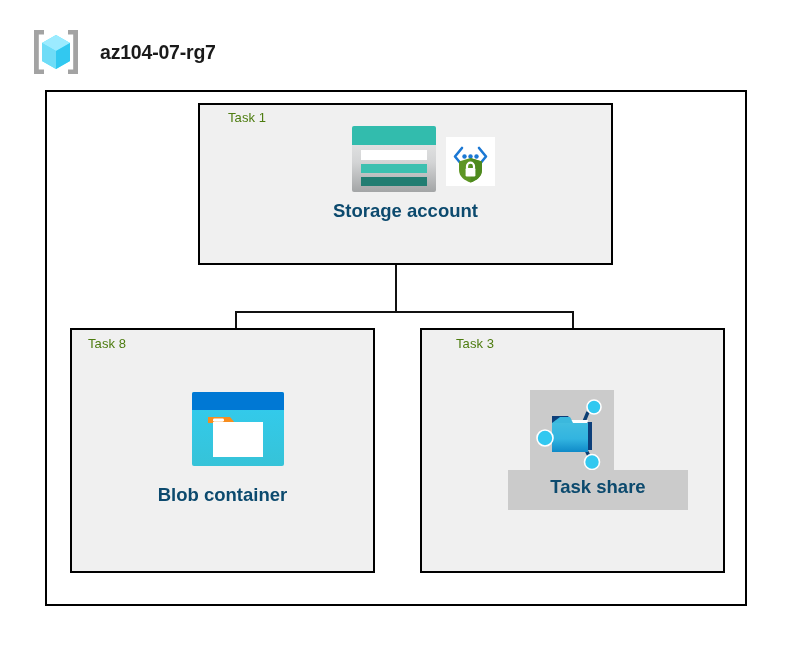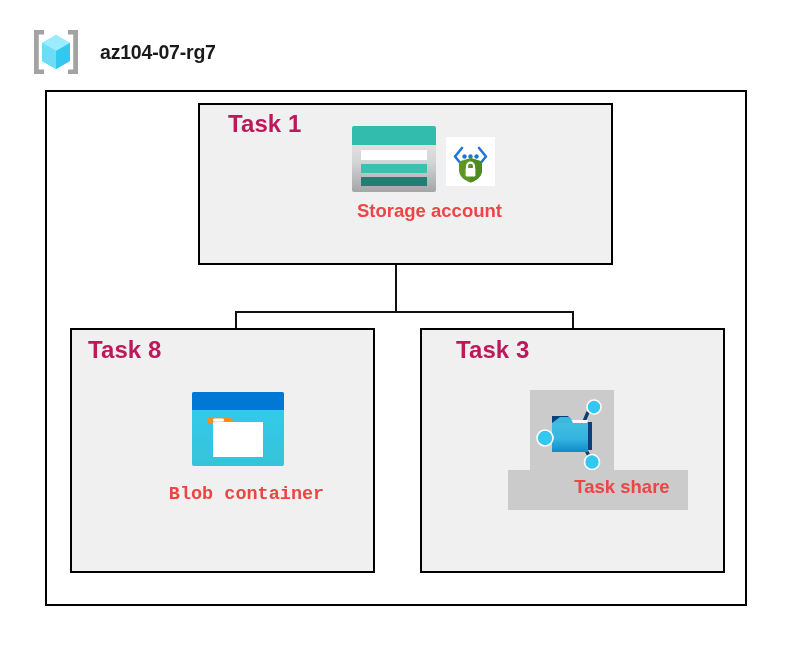--- a/index.html
+++ b/index.html
@@ -61,45 +61,44 @@
     background: #f0f0f0;
     border: 2px solid #000000;
     box-sizing: border-box;
   }
   #task1-box { left: 198px; top: 103px; width: 415px; height: 162px; }
   #task2-box { left: 70px;  top: 328px; width: 305px; height: 245px; }
   #task3-box { left: 420px; top: 328px; width: 305px; height: 245px; }
 
   .task-label {
     position: absolute;
-    font-size: 24px;
-    font-weight: bold;
-    color: #be185d;
+    font-size: 13px;
+    font-weight: normal;
+    color: #4d7c0f;
     white-space: nowrap;
     letter-spacing: 0.1px;
   }
   #task1-label { left: 228px; top: 110px; }
   #task2-label { left: 88px;  top: 336px; }
   #task3-label { left: 456px; top: 336px; }
 
   
   .node-label {
     position: absolute;
     font-size: 18.5px;
     font-weight: bold;
-    color: #ef4444;
+    color: #0c4a6e;
     white-space: nowrap;
     text-align: center;
-    padding-left: 24px;
   }
   #storage-label {
     left: 198px; top: 200px; width: 415px;
   }
   #blob-label {
-    left: 70px; top: 484px; width: 305px; font-family: Liberation Mono, monospace;
+    left: 70px; top: 484px; width: 305px;
   }
   #fileshare-label {
     left: 508px; top: 476px; width: 180px;
     text-align: center;
   }
 
   
   .conn {
     position: absolute;
     background: #111111;

